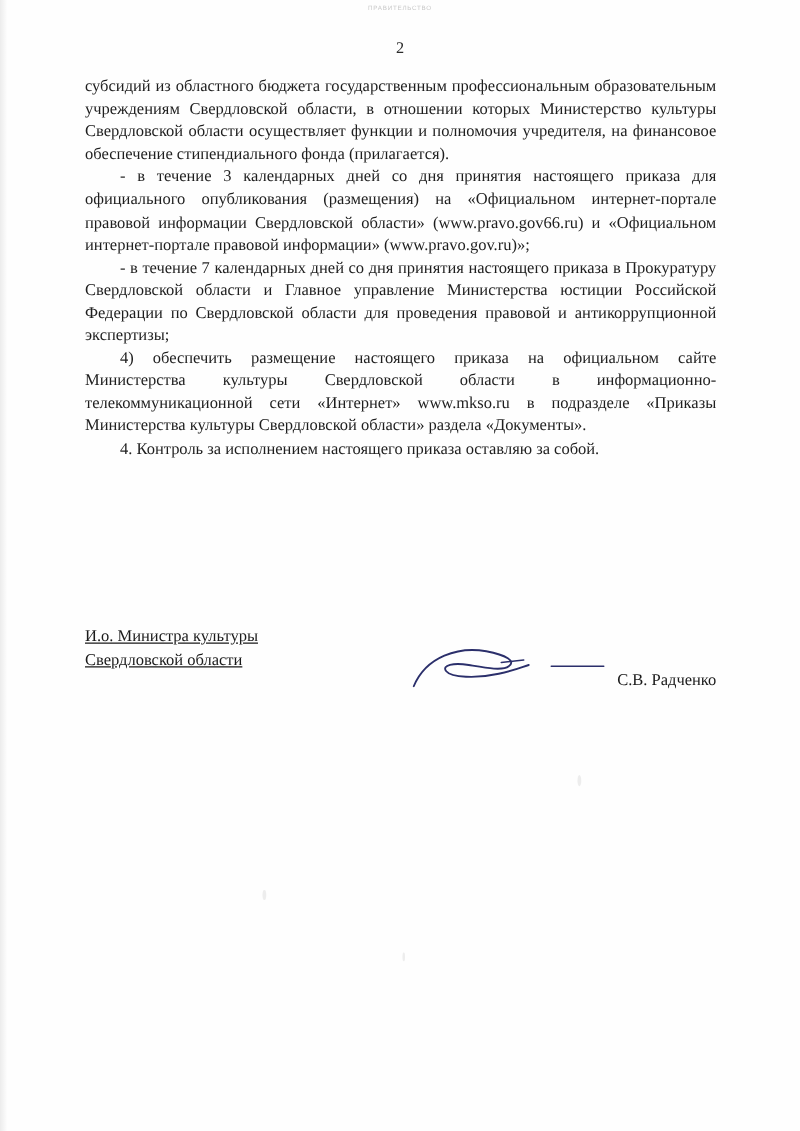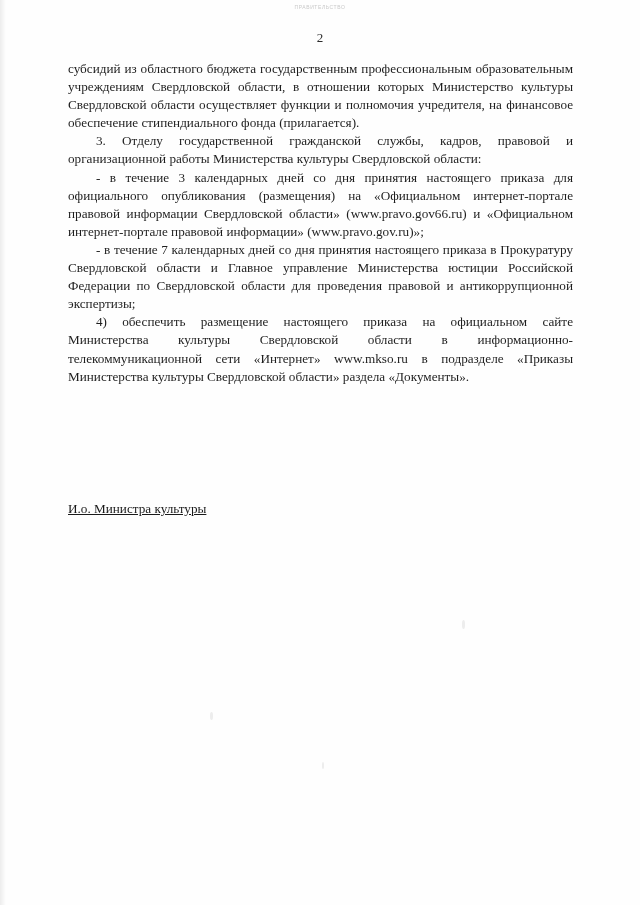--- a/index.html
+++ b/index.html
@@ -111,27 +111,36 @@
 <div class="page">
 
   <div class="edge-shadow"></div>
 
   <div class="faint-header">ПРАВИТЕЛЬСТВО</div>
 
   <div class="page-number">2</div>
 
   <div class="body-text">
     <p>субсидий из областного бюджета государственным профессиональным образовательным учреждениям Свердловской области, в отношении которых Министерство культуры Свердловской области осуществляет функции и полномочия учредителя, на финансовое обеспечение стипендиального фонда (прилагается).</p>
-    <p class="indent">3. Отделу государственной гражданской службы, кадров, правовой и организационной работы Министерства культуры Свердловской области:</p>
     <p class="indent">- в течение 3 календарных дней со дня принятия настоящего приказа для официального опубликования (размещения) на «Официальном интернет-портале правовой информации Свердловской области» (www.pravo.gov66.ru) и «Официальном интернет-портале правовой информации» (www.pravo.gov.ru)»;</p>
     <p class="indent">- в течение 7 календарных дней со дня принятия настоящего приказа в Прокуратуру Свердловской области и Главное управление Министерства юстиции Российской Федерации по Свердловской области для проведения правовой и антикоррупционной экспертизы;</p>
     <p class="indent">4) обеспечить размещение настоящего приказа на официальном сайте Министерства культуры Свердловской области в информационно-телекоммуникационной сети «Интернет» www.mkso.ru в подразделе «Приказы Министерства культуры Свердловской области» раздела «Документы».</p>
+    <p class="indent">4. Контроль за исполнением настоящего приказа оставляю за собой.</p>
   </div>
 
   <div class="sig-block">
     <span class="sig-line">И.о. Министра культуры</span>
+    <div class="sig-row">
+      <span class="sig-line">Свердловской области</span>
+      <svg class="sig-scribble" viewBox="0 0 200 40">
+        <path d="M8 34 C 18 10, 44 2, 66 6 C 82 9, 90 14, 84 18 C 79 22, 64 19, 52 17 C 40 15, 30 17, 34 22 C 38 27, 58 28, 76 24 C 90 21, 96 18, 100 17" fill="none" stroke="#2b2f6b" stroke-width="1.5" stroke-linecap="round"></path>
+        <path d="M78 15 L 96 13" fill="none" stroke="#2b2f6b" stroke-width="1.2" stroke-linecap="round"></path>
+        <path d="M118 18 L 160 18" fill="none" stroke="#2b2f6b" stroke-width="1.2" stroke-linecap="round"></path>
+      </svg>
+      <span class="sig-name">С.В. Радченко</span>
+    </div>
   </div>
 
   <div class="smudge smudge-a"></div>
   <div class="smudge smudge-b"></div>
   <div class="smudge smudge-c"></div>
 
 </div>
 
 </body></html>

